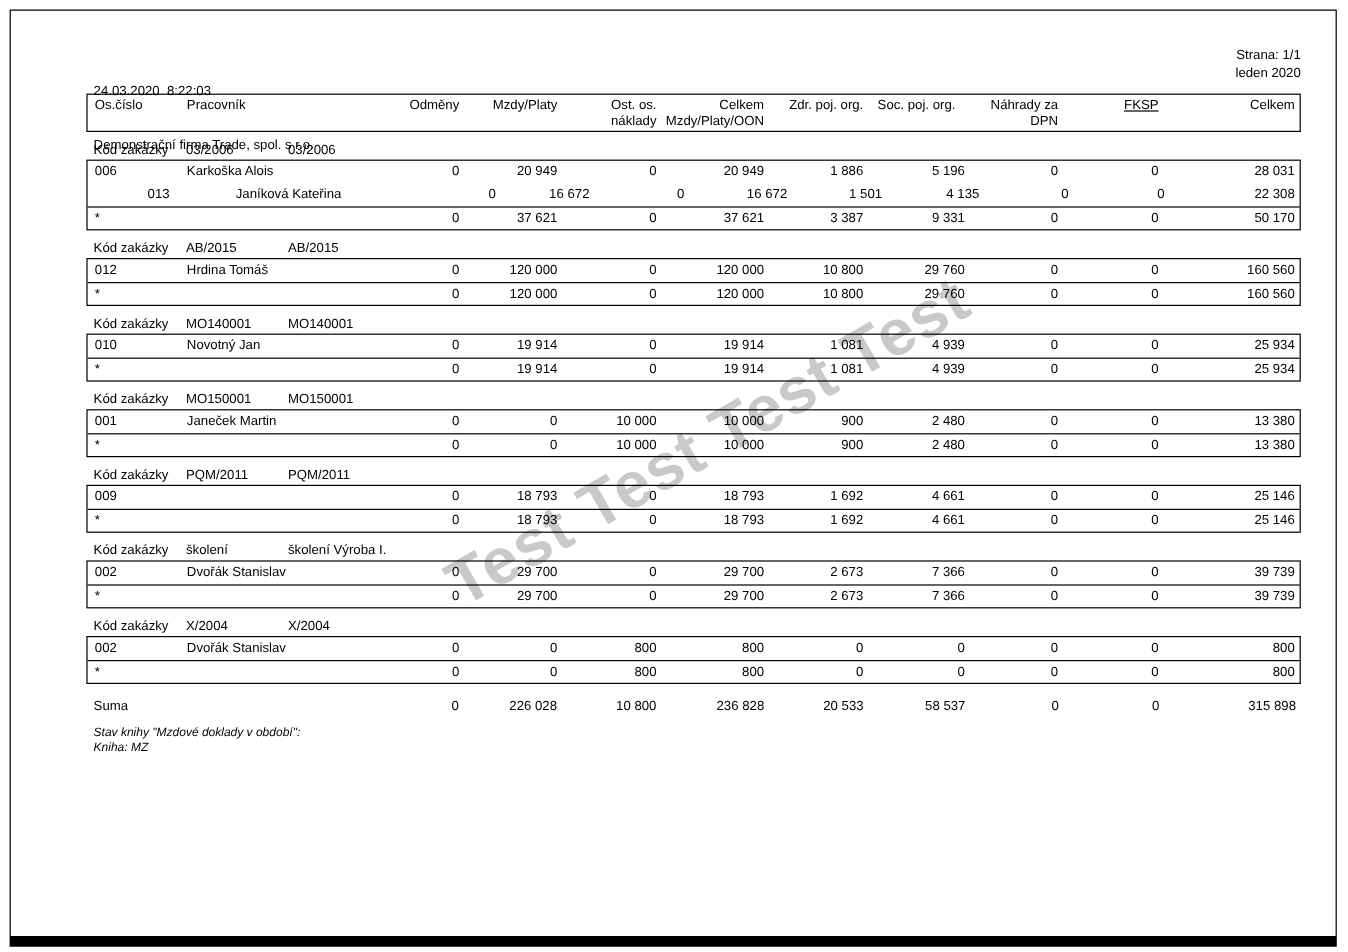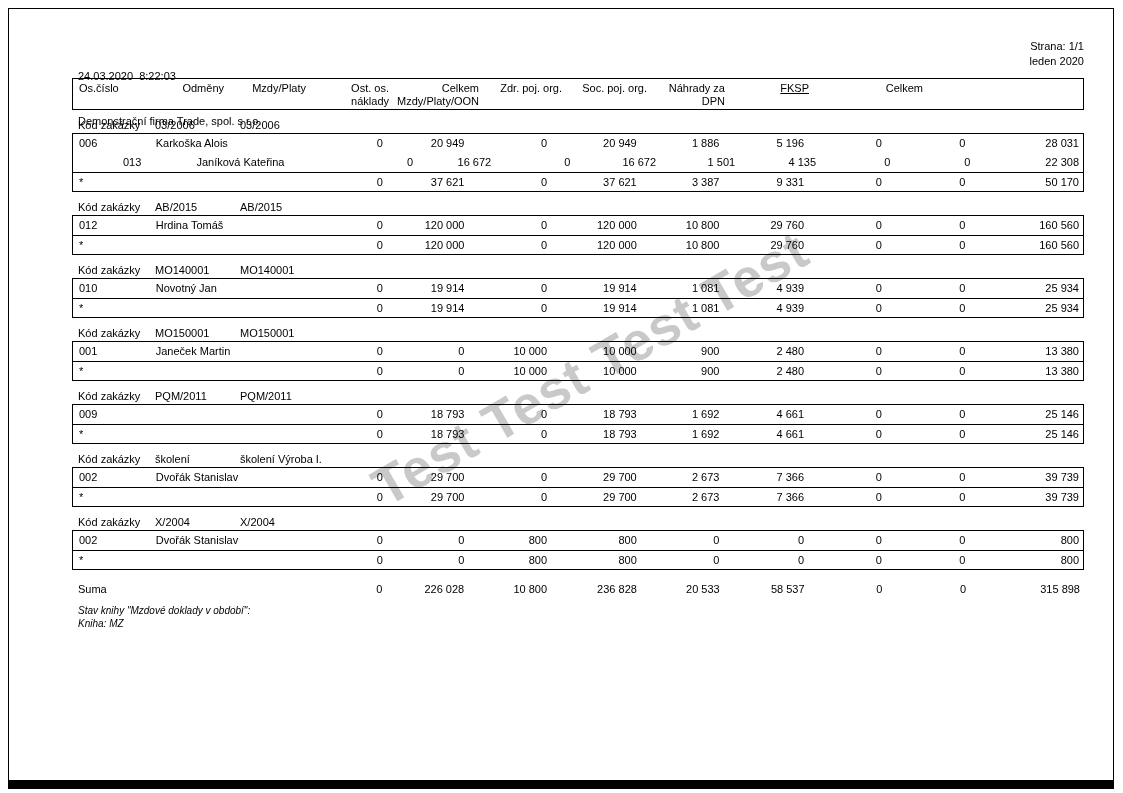--- a/index.html
+++ b/index.html
@@ -77,41 +77,45 @@
         <div>Strana: 1/1</div>
         <div>leden 2020</div>
       </div>
     </div>
 
     <div class="table-header" id="thead">
         <div class="hcell left" style="width: 78px;">
           <span>Os.číslo</span>
           <span></span>
         </div>
+        <div class="hcell left" style="width: 160px;">
+          <span>Pracovník</span>
+          <span></span>
+        </div>
         <div class="hcell right" style="width: 77px;">
           <span>Odměny</span>
           <span></span>
         </div>
         <div class="hcell right" style="width: 82px;">
           <span>Mzdy/Platy</span>
           <span></span>
         </div>
         <div class="hcell right" style="width: 83px;">
           <span>Ost. os.</span>
           <span>náklady</span>
         </div>
         <div class="hcell right" style="width: 90px;">
           <span>Celkem</span>
           <span>Mzdy/Platy/OON</span>
         </div>
         <div class="hcell right" style="width: 83px;">
           <span>Zdr. poj. org.</span>
           <span></span>
         </div>
-        <div class="hcell right" style="width: 85px;">
+        <div class="hcell right" style="width: 85px; align-items: center;">
           <span>Soc. poj. org.</span>
           <span></span>
         </div>
         <div class="hcell right" style="width: 78px;">
           <span>Náhrady za</span>
           <span>DPN</span>
         </div>
         <div class="hcell right" style="width: 84px; text-decoration: underline;">
           <span>FKSP</span>
           <span></span>

